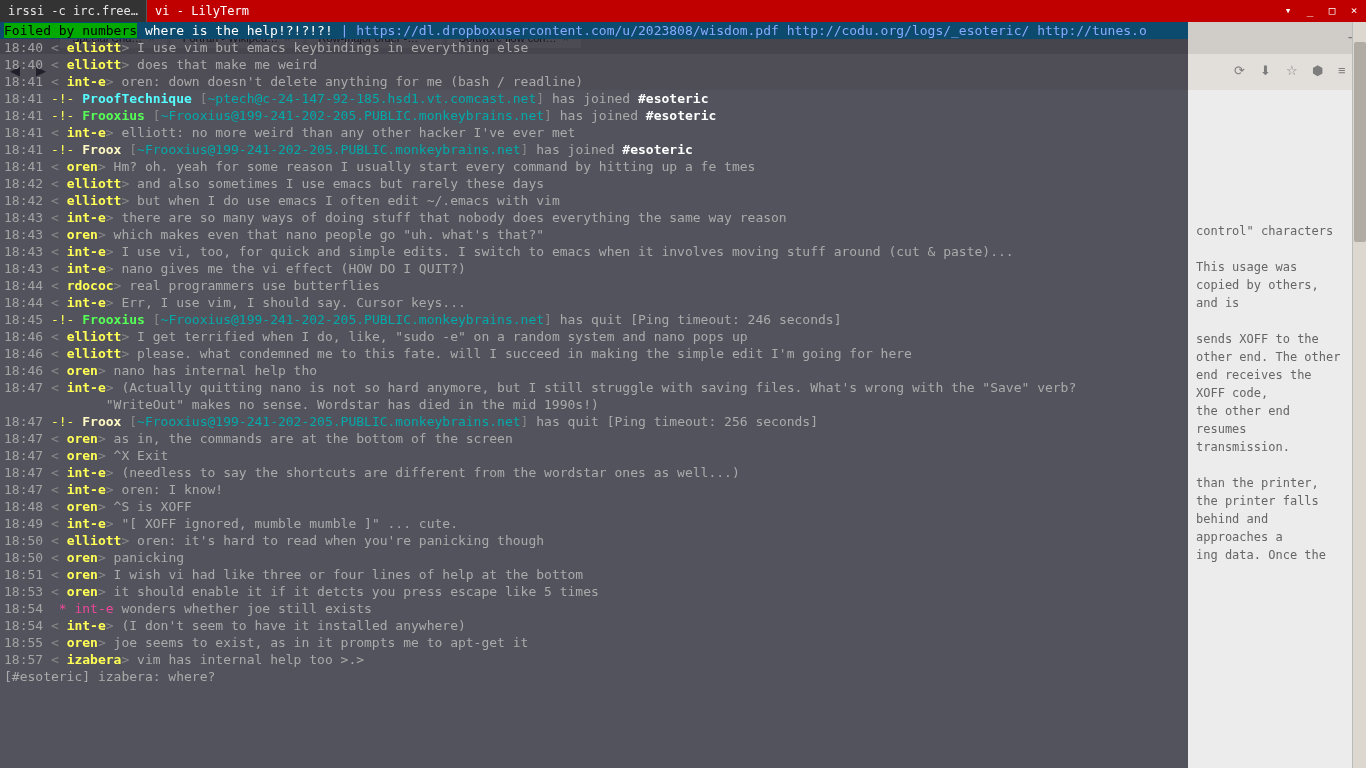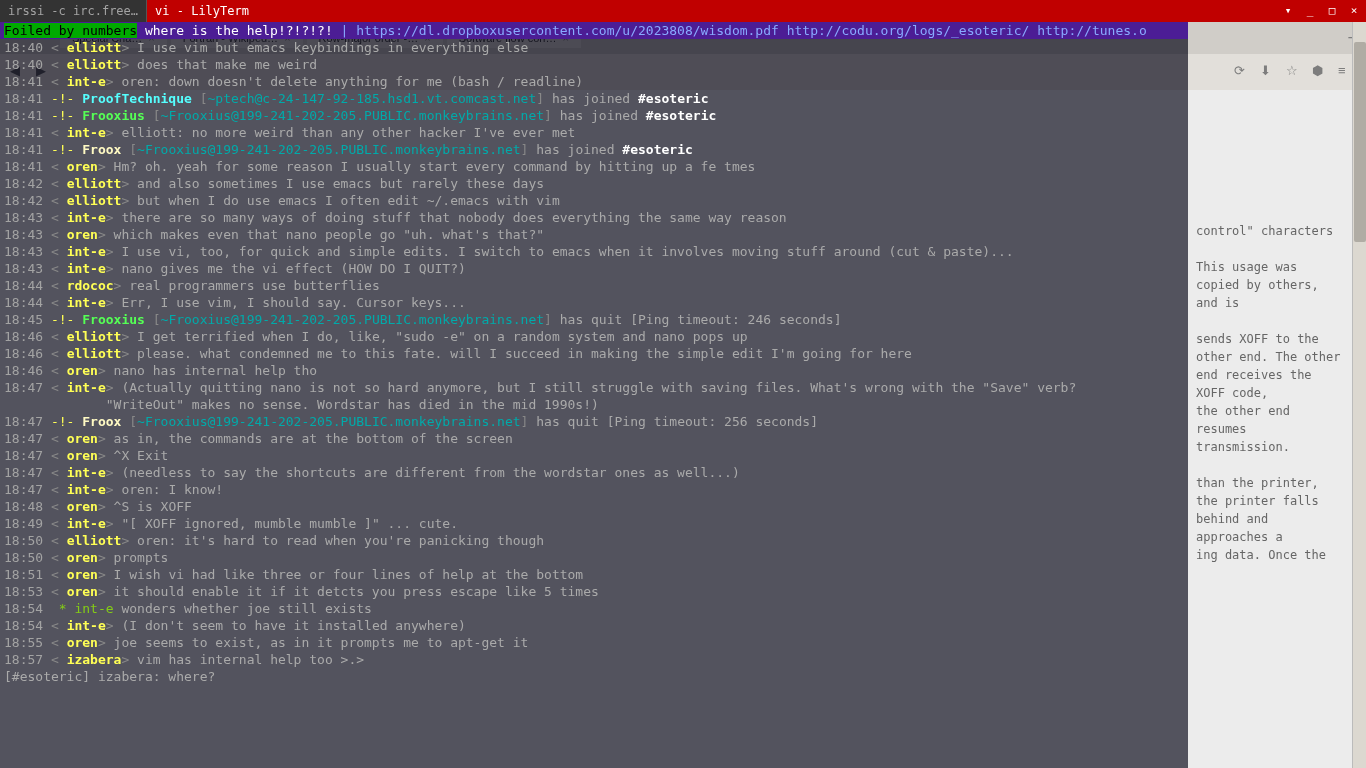--- a/index.html
+++ b/index.html
@@ -16,21 +16,21 @@
   height: 22px;
   background: #c00000;
   display: flex;
   align-items: center;
   color: #fff;
   font-size: 12px;
   position: relative;
 }
 .wm-title-left {
   background: #333;
-  color: #a3a3a3;
+  color: #e5e5e5;
   padding: 2px 8px;
   height: 22px;
   line-height: 18px;
   border-right: 1px solid #555;
 }
 .wm-title-right {
   color: #fff;
   padding: 2px 8px;
 }
 .wm-controls {
@@ -65,26 +65,26 @@
   padding-left: 4px;
 }
 .ts { color: #a3a3a3; text-align: center; }
 .br { color: #888; }
 .nick-y { color: #ffff55; font-weight: bold; }
 .nick-c { color: #55ffff; font-weight: bold; }
 .nick-g { color: #55ff55; font-weight: bold; }
 .nick-r { color: #fef9c3; font-weight: bold; }
 .nick-m { color: #ff55ff; font-weight: bold; }
 .bang { color: #ffff55; }
-.action { color: #84cc16; }
+.action { color: #ec4899; }
 .host { color: #00aaaa; }
 .chan { color: #ffffff; font-weight: bold; }
 .txt { color: #aaaaaa; }
 .topic-bar {
-  background: #4c1d95;
+  background: #0c4a6e;
   color: #fff;
   height: 17px;
   line-height: 17px;
   padding-left: 4px;
   white-space: nowrap;
   overflow: hidden;
 }
 .topic-hl { background: #00aa00; color: #000; }
 .status-bar {
   background: #2222cc;
@@ -258,21 +258,21 @@
       <div class="line"><span class="ts">18:47</span> <span class="br">&lt;</span> <span class="nick-y">int-e</span><span class="br">&gt;</span> <span class="txt">(Actually quitting nano is not so hard anymore, but I still struggle with saving files. What's wrong with the "Save" verb?</span></div>
       <div class="line">             <span class="txt">"WriteOut" makes no sense. Wordstar has died in the mid 1990s!)</span></div>
       <div class="line"><span class="ts">18:47</span> <span class="bang">-!-</span> <span class="nick-r">Froox</span> <span class="br">[</span><span class="host">~Frooxius@199-241-202-205.PUBLIC.monkeybrains.net</span><span class="br">]</span> <span class="txt">has quit [Ping timeout: 256 seconds]</span></div>
       <div class="line"><span class="ts">18:47</span> <span class="br">&lt;</span> <span class="nick-y">oren</span><span class="br">&gt;</span> <span class="txt">as in, the commands are at the bottom of the screen</span></div>
       <div class="line"><span class="ts">18:47</span> <span class="br">&lt;</span> <span class="nick-y">oren</span><span class="br">&gt;</span> <span class="txt">^X Exit</span></div>
       <div class="line"><span class="ts">18:47</span> <span class="br">&lt;</span> <span class="nick-y">int-e</span><span class="br">&gt;</span> <span class="txt">(needless to say the shortcuts are different from the wordstar ones as well...)</span></div>
       <div class="line"><span class="ts">18:47</span> <span class="br">&lt;</span> <span class="nick-y">int-e</span><span class="br">&gt;</span> <span class="txt">oren: I know!</span></div>
       <div class="line"><span class="ts">18:48</span> <span class="br">&lt;</span> <span class="nick-y">oren</span><span class="br">&gt;</span> <span class="txt">^S is XOFF</span></div>
       <div class="line"><span class="ts">18:49</span> <span class="br">&lt;</span> <span class="nick-y">int-e</span><span class="br">&gt;</span> <span class="txt">"[ XOFF ignored, mumble mumble ]" ... cute.</span></div>
       <div class="line"><span class="ts">18:50</span> <span class="br">&lt;</span> <span class="nick-y">elliott</span><span class="br">&gt;</span> <span class="txt">oren: it's hard to read when you're panicking though</span></div>
-      <div class="line"><span class="ts">18:50</span> <span class="br">&lt;</span> <span class="nick-y">oren</span><span class="br">&gt;</span> <span class="txt">prompts</span></div>
+      <div class="line"><span class="ts">18:50</span> <span class="br">&lt;</span> <span class="nick-y">oren</span><span class="br">&gt;</span> <span class="txt">panicking</span></div>
       <div class="line"><span class="ts">18:51</span> <span class="br">&lt;</span> <span class="nick-y">oren</span><span class="br">&gt;</span> <span class="txt">I wish vi had like three or four lines of help at the bottom</span></div>
       <div class="line"><span class="ts">18:53</span> <span class="br">&lt;</span> <span class="nick-y">oren</span><span class="br">&gt;</span> <span class="txt">it should enable it if it detcts you press escape like 5 times</span></div>
       <div class="line"><span class="ts">18:54</span>  <span class="action">* int-e</span> <span class="txt">wonders whether joe still exists</span></div>
       <div class="line"><span class="ts">18:54</span> <span class="br">&lt;</span> <span class="nick-y">int-e</span><span class="br">&gt;</span> <span class="txt">(I don't seem to have it installed anywhere)</span></div>
       <div class="line"><span class="ts">18:55</span> <span class="br">&lt;</span> <span class="nick-y">oren</span><span class="br">&gt;</span> <span class="txt">joe seems to exist, as in it prompts me to apt-get it</span></div>
       <div class="line"><span class="ts">18:57</span> <span class="br">&lt;</span> <span class="nick-y">izabera</span><span class="br">&gt;</span> <span class="txt">vim has internal help too &gt;.&gt;</span></div>
     </div>
   <div class="input-line"><span>[#esoteric] </span><span>izabera: where?</span></div>
 </div>
 

